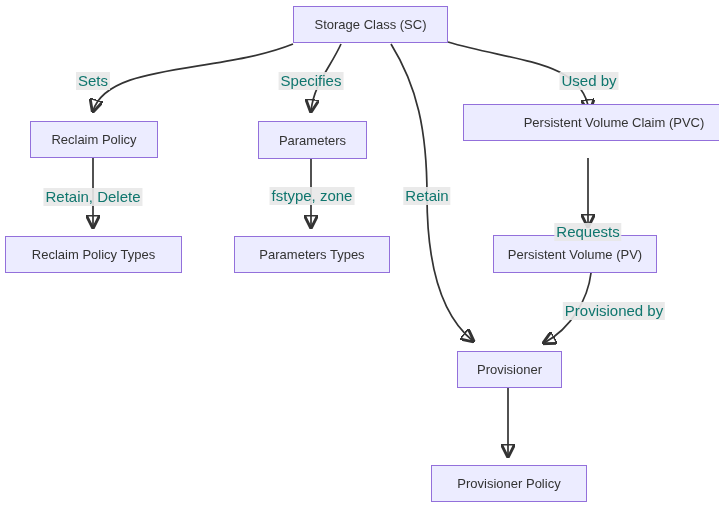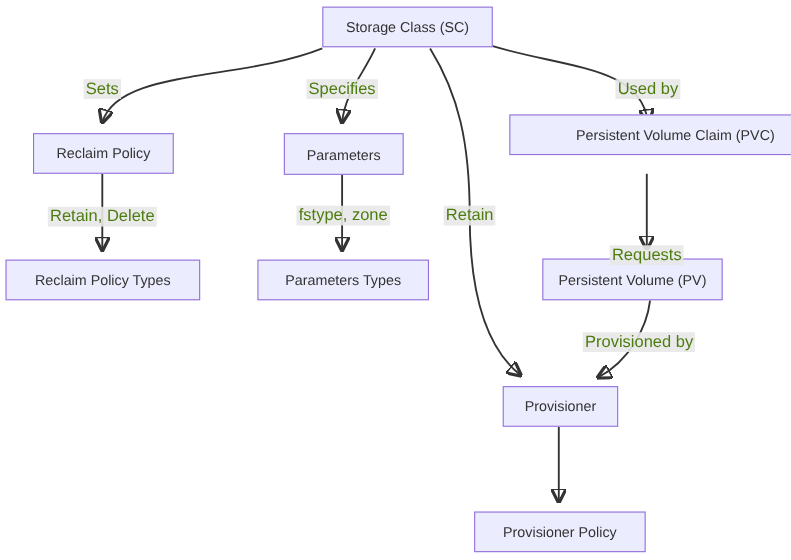--- a/index.html
+++ b/index.html
@@ -34,21 +34,21 @@
     background: #ECECFF;
     border: 1px solid #9370DB;
     color: #333333;
     font-size: 13px;
     white-space: nowrap;
   }
   .edge-label {
     position: absolute;
     transform: translate(-50%, -50%);
     background: rgba(232,232,232,0.9);
-    color: #4d7c0f;
+    color: #0f766e;
     font-size: 15px;
     line-height: 18px;
     padding: 0 2px;
     white-space: nowrap;
   }
   
   #n-sc    { left:293px; top:6px;   width:155px; height:37px; }
   #n-rp    { left:30px;  top:121px; width:128px; height:37px; }
   #n-par   { left:258px; top:121px; width:109px; height:38px; }
   #n-pvc   { left:463px; top:104px; width:302px; height:37px; }
@@ -58,21 +58,21 @@
   #n-prov  { left:457px; top:351px; width:105px; height:37px; }
   #n-provt { left:431px; top:465px; width:156px; height:37px; }
   
   #l-sets  { left:93px;  top:81px; }
   #l-spec  { left:311px; top:81px; }
   #l-used  { left:589px; top:81px; }
   #l-def   { left:427px; top:196px; }
   #l-ret   { left:93px;  top:197px; }
   #l-fst   { left:312px; top:196px; }
   #l-req   { left:588px; top:196px;margin-top:36px; }
-  #l-provby{ left:581px; top:311px; }
+  #l-provby{ left:614px; top:311px; }
   #l-aws   { left:508px; top:427px; }
 </style>
 </head>
 <body>
 
 <div class="canvas">
 
   <svg class="edges-layer" width="719" height="509" viewBox="0 0 719 509" xmlns="http://www.w3.org/2000/svg">
     <defs>
       <marker id="arrow" viewBox="0 0 8 8" markerWidth="8" markerHeight="8" refX="7" refY="4" orient="auto">

